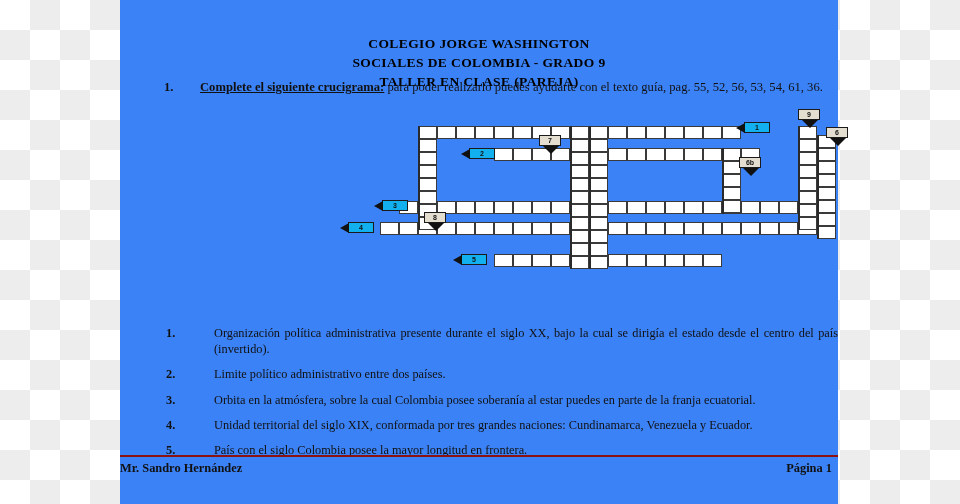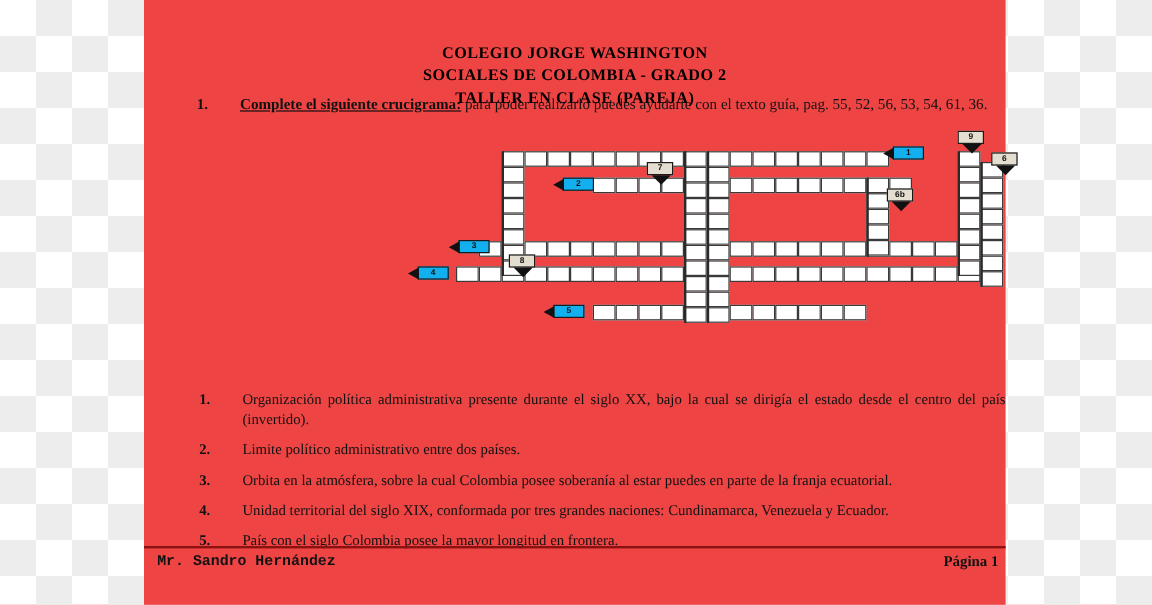--- a/index.html
+++ b/index.html
@@ -19,21 +19,21 @@
     background-position: 0 0, 30px 30px;
   }
 
   
   #page {
     position: absolute;
     left: 120px;
     top: 0px;
     width: 718px;
     height: 504px;
-    background: #ef4444;
+    background: #3b82f6;
   }
 
   
   .hdr {
     text-align: center;
     font-weight: bold;
     font-size: 13.5px;
     letter-spacing: 0.4px;
     color: #000;
     line-height: 1.42;
@@ -188,21 +188,21 @@
   }
   .clue .cn {
     position: absolute;
     left: 0;
     top: 0;
     width: 26px;
     font-weight: bold;
   }
   .clue .ct {
     display: block;
-    margin-left: 36px;
+    margin-left: 48px;
     text-align: justify;
   }
 
   
   #footer-rule {
     position: absolute;
     left: 0;
     top: 455px;
     width: 718px;
     height: 2px;
@@ -211,31 +211,31 @@
   #footer {
     position: absolute;
     left: 0;
     top: 461px;
     width: 718px;
     height: 18px;
     font-weight: bold;
     font-size: 12.4px;
     color: #111;
   }
-  #footer-left { position: absolute; left: 11px; top: 0; font-family: Liberation Mono, monospace; }
+  #footer-left { position: absolute; left: 0; top: 0; }
   #footer-right { position: absolute; right: 6px; top: 0; }
 </style>
 </head>
 <body>
 
 <div id="page">
 
   <div id="heading-block">
     <div class="hdr">COLEGIO JORGE WASHINGTON</div>
-    <div class="hdr">SOCIALES DE COLOMBIA - GRADO 2</div>
+    <div class="hdr">SOCIALES DE COLOMBIA - GRADO 9</div>
     <div class="hdr">TALLER EN CLASE (PAREJA)</div>
   </div>
 
   <div id="instruction">
     <span class="num">1.</span>
     <span class="body"><span class="bold-underline">Complete el siguiente crucigrama:</span><span> para poder realizarlo puedes ayudarte con el texto guía, pag. 55, 52, 56, 53, 54, 61, 36.</span></span>
   </div>
 
   <div id="crossword">
       <div class="cell" style="left: 298px; top: 14px; width: 19px; height: 13px;"></div>

